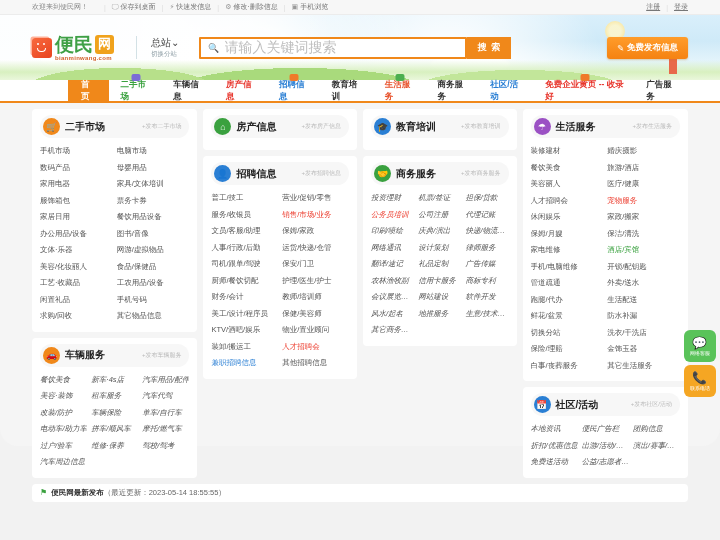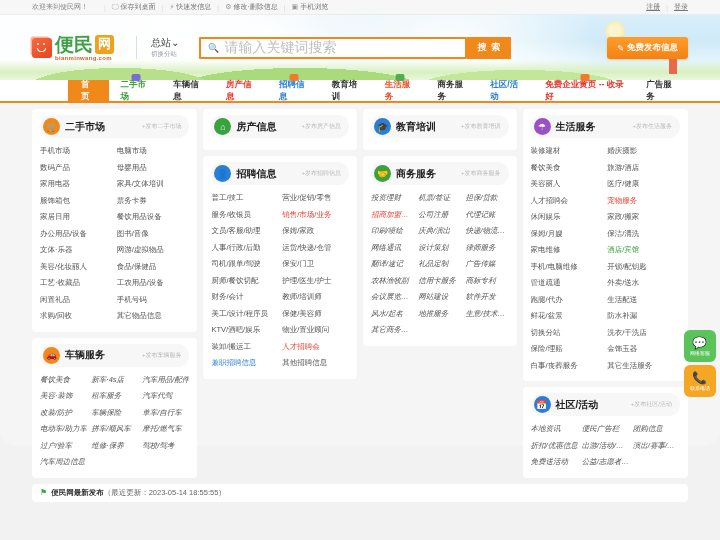--- a/index.html
+++ b/index.html
@@ -415,21 +415,21 @@
         <div class="card" id="card-business">
             <div class="card-head">
               <span class="ic" style="background:#3aa13f">🤝</span>
               <span class="t">商务服务</span>
               <span class="more">+发布商务服务</span>
             </div>
             <div class="links three">
               <a href="#">投资理财</a>
               <a href="#">机票/签证</a>
               <a href="#">担保/贷款</a>
-              <a href="#" class="red">招商加盟合作</a>
+              <a href="#" class="red">公务员培训</a>
               <a href="#">公司注册</a>
               <a href="#">代理记账</a>
               <a href="#">印刷/喷绘</a>
               <a href="#">庆典/演出</a>
               <a href="#">快递/物流货运</a>
               <a href="#">网络通讯</a>
               <a href="#">设计策划</a>
               <a href="#">律师服务</a>
               <a href="#">翻译/速记</a>
               <a href="#">礼品定制</a>

